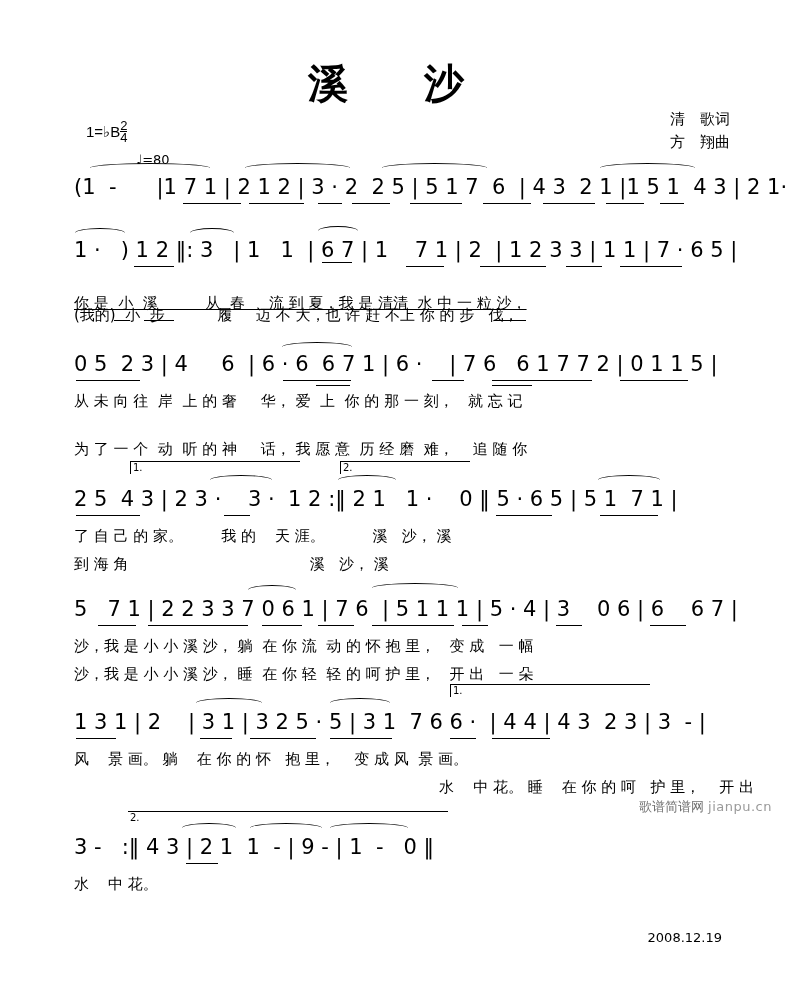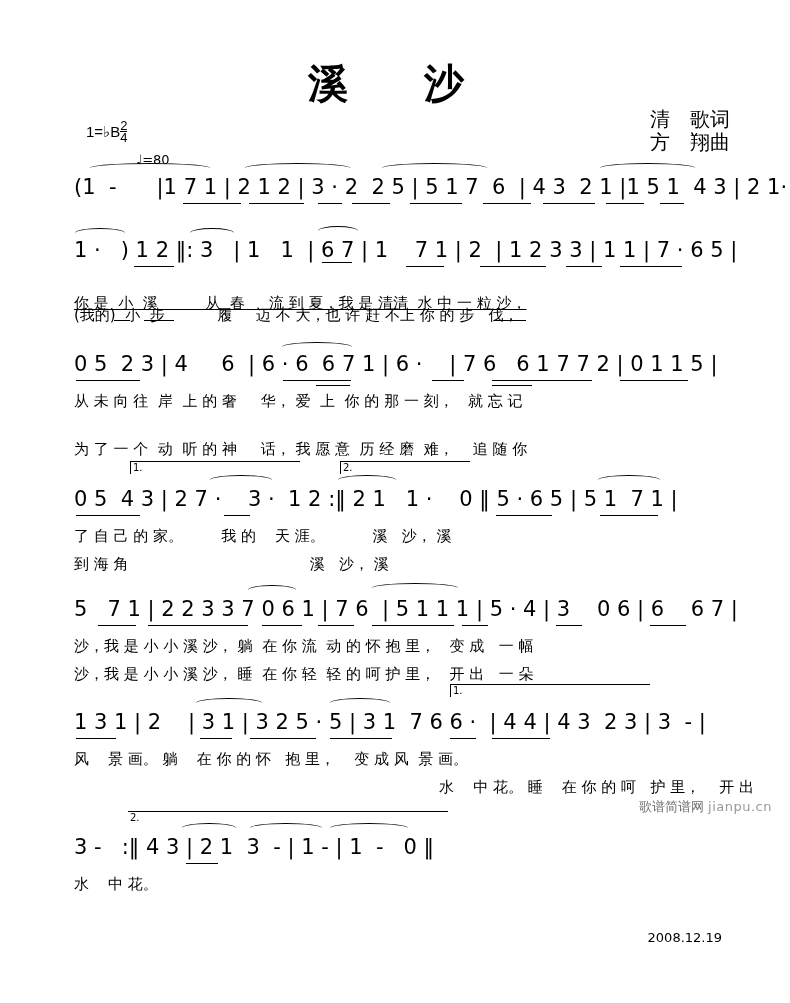--- a/index.html
+++ b/index.html
@@ -33,21 +33,21 @@
     font-weight: bold;
     letter-spacing: 18px;
     font-family: "DejaVu Serif", serif;
   }
   
   .credits {
     position: absolute;
     right: 60px;
     top: 108px;
     text-align: left;
-    font-size: 20px;
+    font-size: 15px;
     line-height: 23px;
     font-family: "DejaVu Sans", sans-serif;
   }
   .credits div { white-space: pre; }
 
   
   .keyblock {
     position: absolute;
     left: 86px;
     top: 122px;
@@ -209,21 +209,21 @@
     <div class="underline1" style="left:432px; top:28px; width:32px;"></div>
     <div class="underline1" style="left:492px; top:28px; width:100px;"></div>
     <div class="underline2" style="left:492px; top:33px; width:40px;"></div>
     <div class="underline1" style="left:620px; top:28px; width:68px;"></div>
     <div class="slur" style="left:282px; top:-10px; width:70px;"></div>
     <div class="lyr" style="top:40px;">从 未 向 往  岸  上 的 奢     华， 爱  上  你 的 那 一 刻，   就 忘 记</div>
     <div class="lyr" style="top:68px;margin-top:20px;">为 了 一 个  动  听 的 神     话， 我 愿 意  历 经 磨  难，    追 随 你</div>
   </div>
 
   <div class="row" style="top:487px;">
-    <div class="notes" style="top:0;">0 5  4 3 | 2 7 ·    3 ·  1 2 :‖ 2 1   1 ·    0 ‖ 5 · 6 5 | 5 1  7 1 |</div>
+    <div class="notes" style="top:0;">2 5  4 3 | 2 3 ·    3 ·  1 2 :‖ 2 1   1 ·    0 ‖ 5 · 6 5 | 5 1  7 1 |</div>
     <div class="underline1" style="left:76px; top:28px; width:64px;"></div>
     <div class="underline1" style="left:224px; top:28px; width:26px;"></div>
     <div class="underline1" style="left:496px; top:28px; width:56px;"></div>
     <div class="underline1" style="left:600px; top:28px; width:58px;"></div>
     <div class="slur" style="left:210px; top:-12px; width:62px;"></div>
     <div class="slur" style="left:338px; top:-12px; width:58px;"></div>
     <div class="slur" style="left:598px; top:-12px; width:62px;"></div>
 
     <div class="repeat-box" style="left:130px; top:-26px; width:170px;">1.</div>
     <div class="repeat-box" style="left:340px; top:-26px; width:130px;">2.</div>
@@ -256,21 +256,21 @@
     <div class="underline1" style="left:450px; top:28px; width:26px;"></div>
     <div class="underline1" style="left:492px; top:28px; width:58px;"></div>
     <div class="slur" style="left:196px; top:-12px; width:66px;"></div>
     <div class="slur" style="left:330px; top:-12px; width:60px;"></div>
     <div class="repeat-box" style="left:450px; top:-26px; width:200px;">1.</div>
     <div class="lyr" style="top:40px;">风    景 画。 躺    在 你 的 怀   抱 里，    变 成 风  景 画。</div>
     <div class="lyr" style="top:68px;text-align:right;">水    中 花。 睡    在 你 的 呵   护 里，    开 出</div>
   </div>
 
   <div class="row" style="top:835px;">
-    <div class="notes" style="top:0;">3 -   :‖ 4 3 | 2 1  3  - | 1 - | 1  -   0 ‖</div>
+    <div class="notes" style="top:0;">3 -   :‖ 4 3 | 2 1  1  - | 9 - | 1  -   0 ‖</div>
     <div class="underline1" style="left:186px; top:28px; width:32px;"></div>
     <div class="slur" style="left:182px; top:-12px; width:54px;"></div>
     <div class="slur" style="left:250px; top:-12px; width:72px;"></div>
     <div class="slur" style="left:330px; top:-12px; width:78px;"></div>
     <div class="repeat-box" style="left:128px; top:-24px; width:320px; border-left:none;">2.</div>
     <div class="lyr" style="top:40px;">水    中 花。</div>
   </div>
 
   <div class="footer-date">2008.12.19</div>
   <div class="watermark">

